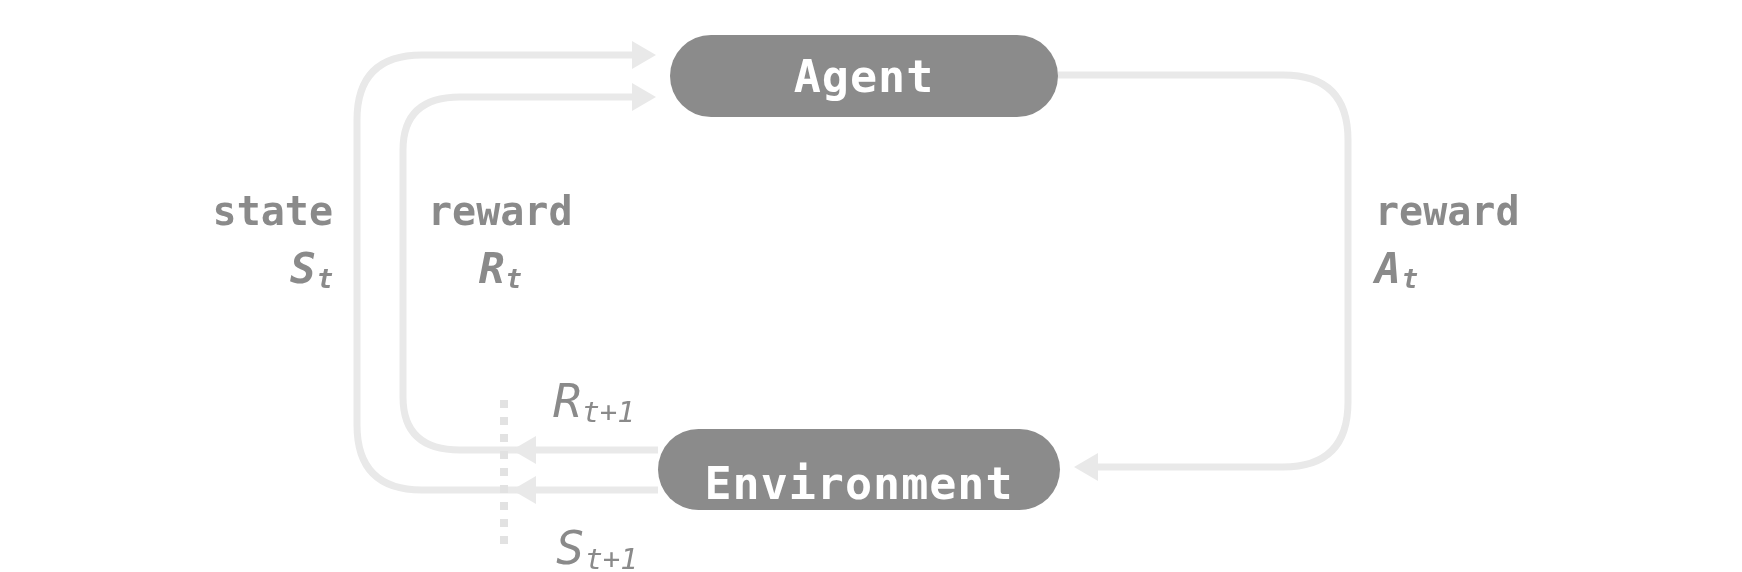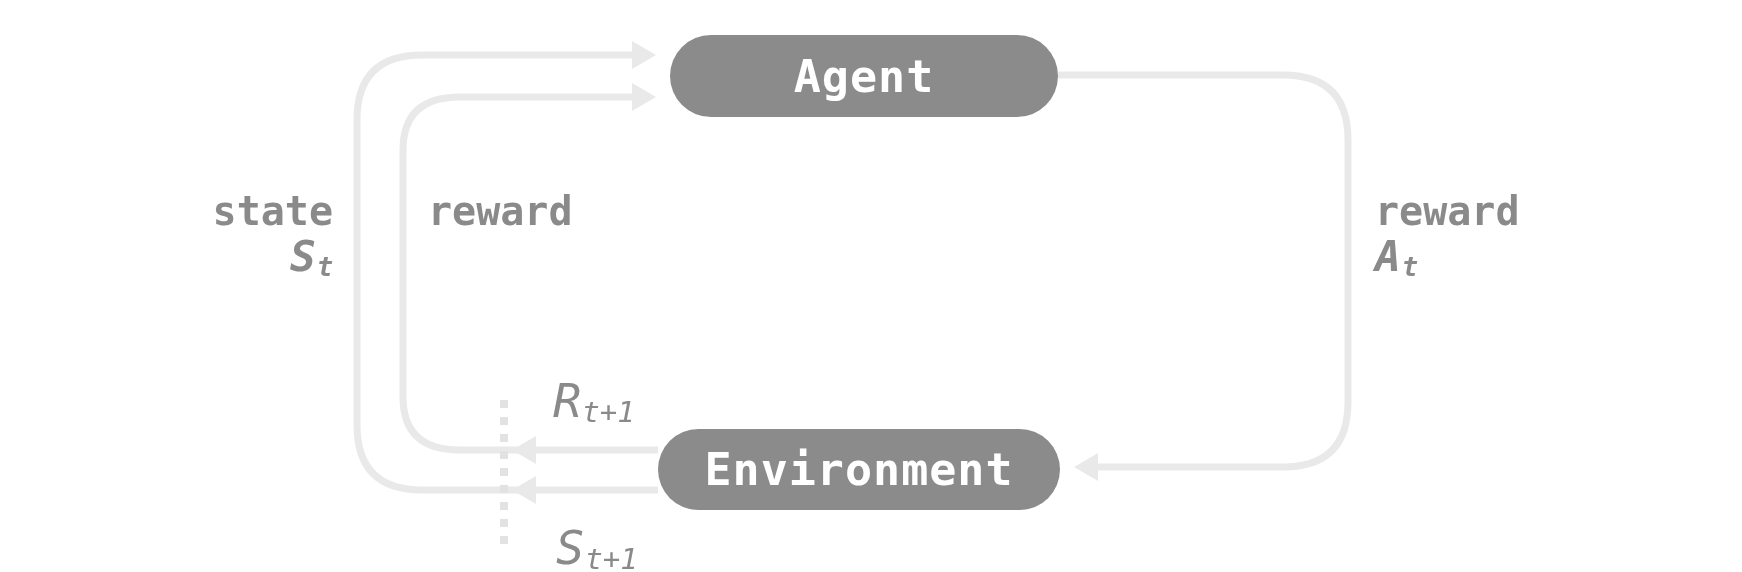--- a/index.html
+++ b/index.html
@@ -22,29 +22,29 @@
   svg.flow-layer{position:absolute;left:0;top:0;width:1742px;height:572px;}
   .flow-line{fill:none;stroke:var(--line);stroke-width:7;}
   .arrowhead{fill:var(--line);stroke:none;}
   .dotted{stroke:var(--dotted-line);stroke-width:8;stroke-dasharray:8 9;fill:none;}
   .node{
     position:absolute;display:flex;align-items:center;justify-content:center;
     background:var(--node-fill);color:var(--node-text);
     border-radius:41px;font-weight:bold;font-size:45px;letter-spacing:1px;
   }
   .node-agent{left:670px;top:35px;width:388px;height:82px;}
-  .node-environment{left:658px;top:429px;width:402px;height:81px;}
+  .node-environment{left:658px;top:429px;width:402px;height:81px;align-items:flex-end;}
   .label-block{
     position:absolute;color:var(--label-text);
     font-size:40px;line-height:1.08;white-space:nowrap;font-weight:bold;
   }
   .label-state{left:133px;top:190px;width:200px;text-align:right;}
   .label-reward{left:428px;top:190px;text-align:center;}
   .label-action{left:1375px;top:190px;text-align:left;}
-  .math{font-size:43px;margin-top:0;}
+  .math{font-size:43px;margin-top:12px;}
   .math-label{
     position:absolute;color:var(--label-text);
     font-size:47px;white-space:nowrap;
   }
   .label-next-reward{left:553px;top:373px;}
   .label-next-state{left:556px;top:520px;}
   .var{font-style:italic;}
   .sub{font-style:italic;font-size:0.62em;position:relative;top:0.18em;margin-left:1px;}
 </style>
 </head>
@@ -76,20 +76,21 @@
     <span>Environment</span>
   </div>
 
   <div class="label-block label-state">
     <div>state</div>
     <div class="math"><span class="var">S</span><span class="sub">t</span></div>
   </div>
 
   <div class="label-block label-reward">
     <div>reward</div>
+    <div class="math"><span class="var">R</span><span class="sub">t</span></div>
   </div>
 
   <div class="label-block label-action">
     <div>reward</div>
     <div class="math"><span class="var">A</span><span class="sub">t</span></div>
   </div>
 
   <div class="math-label label-next-reward"><span class="var">R</span><span class="sub">t+1</span></div>
 
   <div class="math-label label-next-state"><span class="var">S</span><span class="sub">t+1</span></div>

